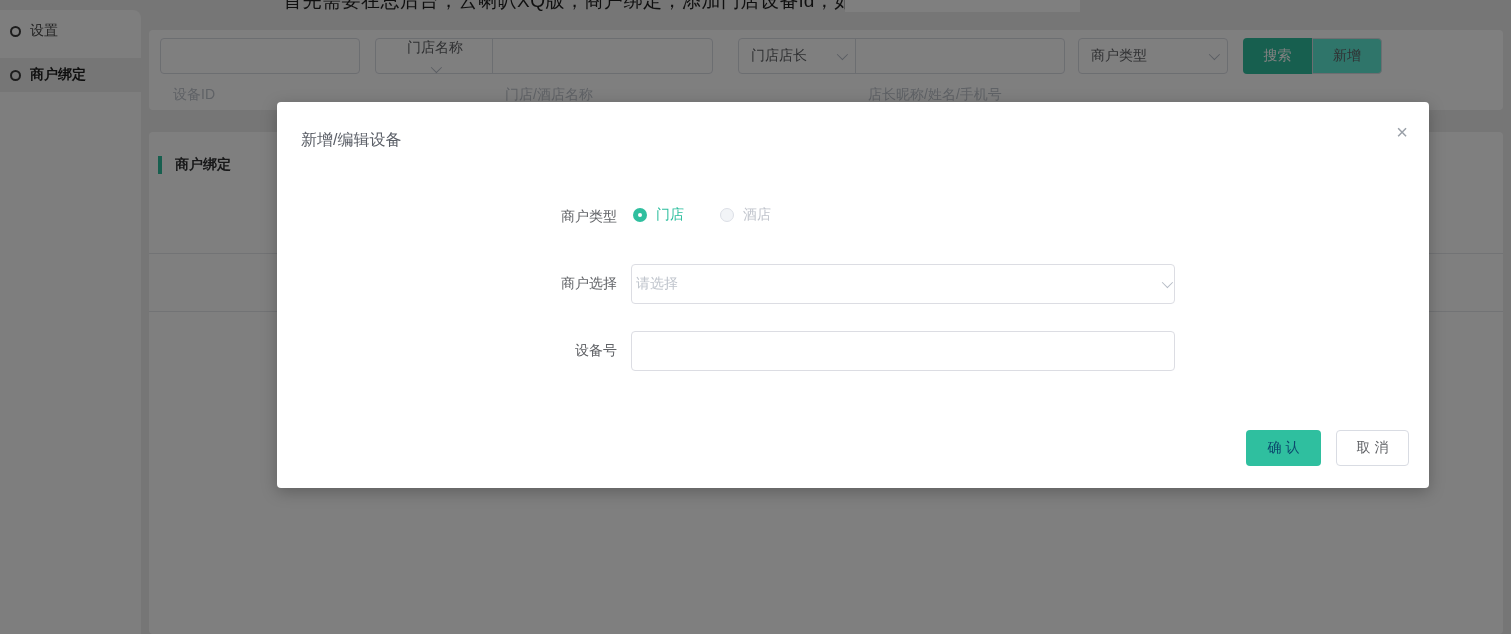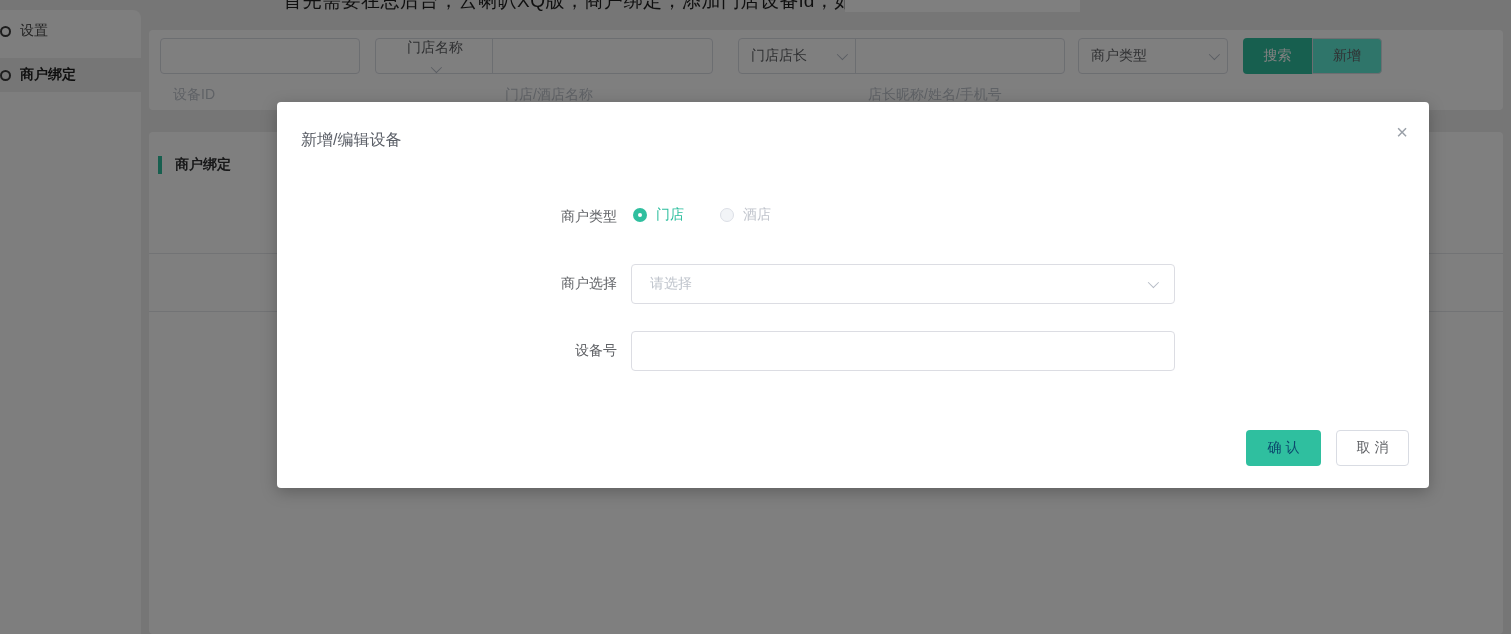--- a/index.html
+++ b/index.html
@@ -12,21 +12,21 @@
   }
   *{box-sizing:border-box;margin:0;padding:0;}
   html,body{width:1511px;height:634px;overflow:hidden;}
   body{font-family:"Liberation Sans","DejaVu Sans",sans-serif;background:var(--page-bg);position:relative;}
 
   
   .top-note{position:absolute;top:-12px;left:283px;font-size:19px;color:#1f1f1f;white-space:nowrap;z-index:1;letter-spacing:0.5px;}
   .top-sliver{position:absolute;left:845px;top:0;width:235px;height:12px;background:#ffffff;z-index:1;}
 
   .sidebar{position:absolute;left:0;top:10px;width:141px;height:624px;background:#fcfcfc;border-radius:0 8px 0 0;z-index:2;}
-  .side-item{position:absolute;left:0;width:141px;height:34px;display:flex;align-items:center;gap:9px;font-size:14px;color:#4a4a4a;cursor:pointer;}
+  .side-item{position:absolute;left:0;width:141px;height:34px;display:flex;align-items:center;gap:9px;padding-left:10px;font-size:14px;color:#4a4a4a;cursor:pointer;}
   .side-item .dot{width:11px;height:11px;border:2px solid #3a3a3a;border-radius:50%;flex:0 0 auto;}
   .side-item.active{background:#ececec;font-weight:bold;color:#1f1f1f;}
 
   .card{position:absolute;background:#ffffff;border-radius:4px;z-index:1;}
   .filter-card{left:149px;top:30px;width:1354px;height:80px;}
   .content-card{left:149px;top:132px;width:1354px;height:502px;}
 
   .f-input,.f-select{position:absolute;top:38px;height:36px;border:1px solid var(--border);border-radius:4px;background:#fff;font-size:14px;z-index:2;}
   input.f-input{padding:0 12px;color:var(--text);outline:none;width:100%;height:100%;border:none;border-radius:inherit;font-size:14px;background:transparent;}
   input::placeholder{color:var(--placeholder);}
@@ -56,21 +56,21 @@
   .lbl1{left:210px;top:106px;} .lbl2{left:210px;top:173px;} .lbl3{left:210px;top:240px;}
   .radio-group{position:absolute;left:356px;top:104px;display:flex;align-items:center;gap:36px;}
   .radio{display:flex;align-items:center;gap:9px;cursor:pointer;}
   .radio .r-dot{width:14px;height:14px;border-radius:50%;}
   .radio.sel .r-dot{background:var(--accent);position:relative;}
   .radio.sel .r-dot::after{content:"";position:absolute;left:5px;top:5px;width:4px;height:4px;border-radius:50%;background:#fff;}
   .radio.sel .r-label{color:var(--accent);}
   .radio.unsel .r-dot{background:#f2f4f7;border:1px solid #dcdfe6;}
   .radio.unsel .r-label{color:#c0c4cc;}
   .r-label{font-size:14px;}
-  .m-select{position:absolute;left:354px;top:162px;width:544px;height:40px;border:1px solid #dcdde3;border-radius:4px;display:flex;align-items:center;justify-content:space-between;padding:0 18px;cursor:pointer;}
+  .m-select{position:absolute;left:354px;top:162px;width:544px;height:40px;border:1px solid #dcdde3;border-radius:4px;display:flex;align-items:center;justify-content:space-between;padding:0 4px;cursor:pointer;}
   .m-select .ph{font-size:14px;color:var(--placeholder);}
   .m-input{position:absolute;left:354px;top:229px;width:544px;height:40px;border:1px solid #dcdde3;border-radius:4px;padding:0 14px;font-size:14px;color:var(--text);outline:none;background:#fff;}
   .m-btn{position:absolute;top:328px;height:36px;border-radius:4px;display:flex;align-items:center;justify-content:center;font-size:14px;cursor:pointer;}
   .m-confirm{left:969px;width:75px;background:var(--accent);color:#0c4a6e;}
   .m-cancel{left:1059px;width:73px;background:#fff;border:1px solid var(--border);color:var(--text);}
 </style>
 </head>
 <body>
 
 <div class="top-note">首先需要在总后台，云喇叭XQ版，商户绑定，添加门店设备id，如下图</div>

